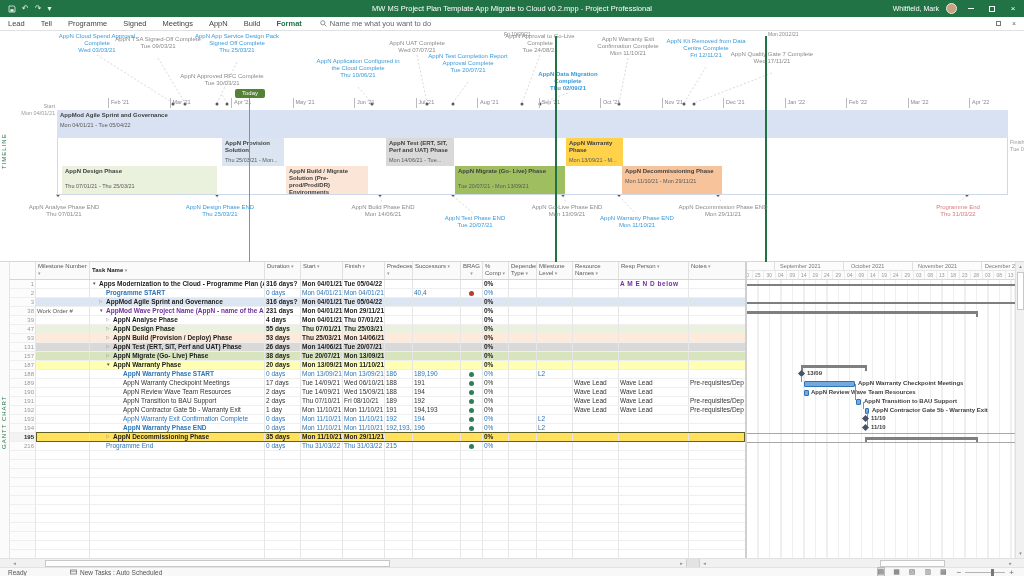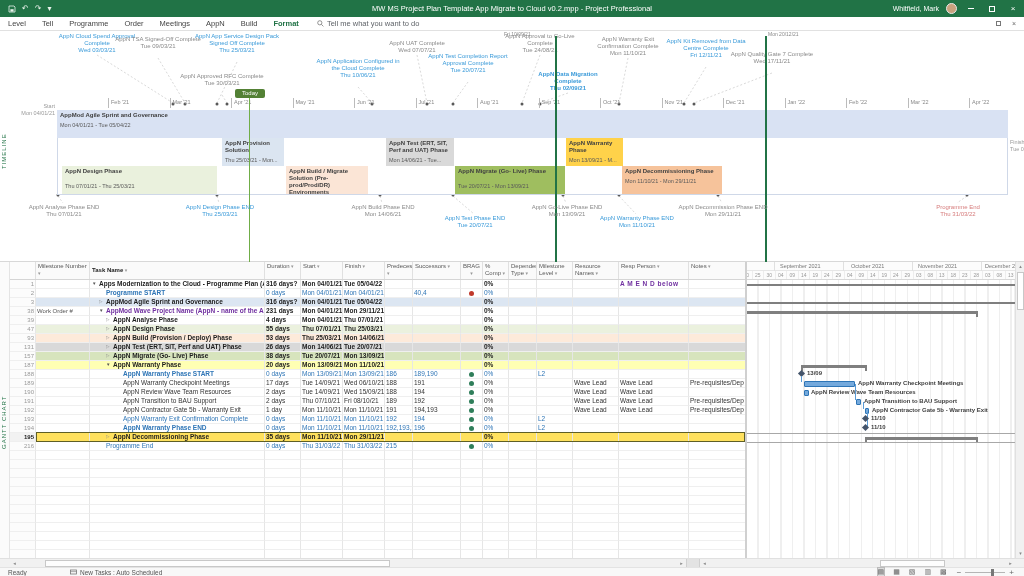--- a/index.html
+++ b/index.html
@@ -171,35 +171,35 @@
       <span class="winbtn wb-rst">
           <i></i>
         </span>
       <span class="winbtn">×</span>
     </div>
   </div>
 
   <div id="menubar">
     <div id="menu-tabs">
 
-    <span class="mtab">Level</span>
+    <span class="mtab">Lead</span>
         <span class="mtab">Tell</span>
         <span class="mtab">Programme</span>
-        <span class="mtab">Order</span>
+        <span class="mtab">Signed</span>
         <span class="mtab">Meetings</span>
         <span class="mtab">AppN</span>
         <span class="mtab">Build</span>
         <span class="mtab green">Format</span>
       </div>
     <div id="tellme">
       <svg width="7" height="7" viewBox="0 0 8 8">
           <circle cx="3.2" cy="3.2" r="2.4" fill="none" stroke="#777" stroke-width="0.9"></circle>
           <line x1="5" y1="5" x2="7.3" y2="7.3" stroke="#777" stroke-width="0.9"></line>
         </svg>
-      <span>Tell me what you want to do</span>
+      <span>Name me what you want to do</span>
     </div>
     <div class="mb-right">
       <span class="smicon">
           <i></i>
         </span>
       <span class="smicon">×</span>
     </div>
   </div>
 
   <div id="timeline">

